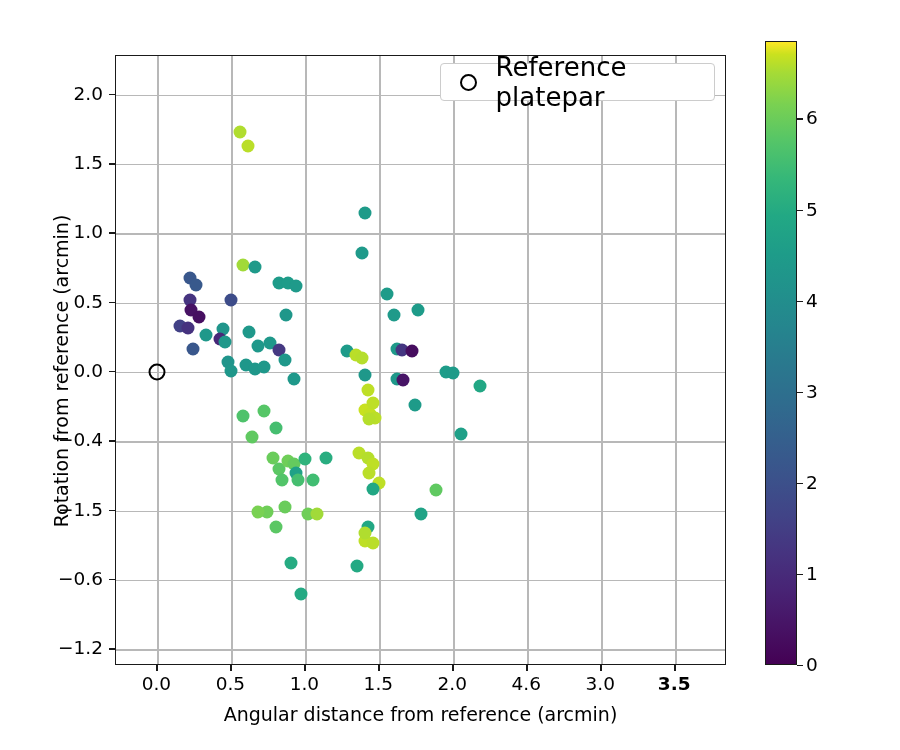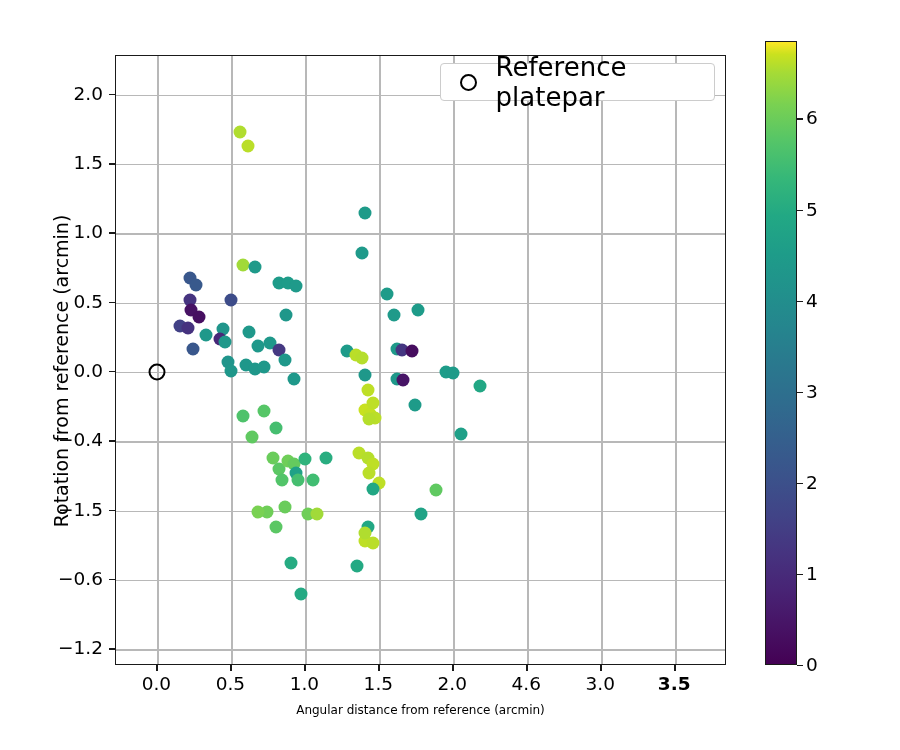--- a/index.html
+++ b/index.html
@@ -103,21 +103,21 @@
     line-height: 22px;
     transform: translateY(-11px);
     color: #000;
   }
   #xlabel {
     position: absolute;
     left: 115px;
     top: 703px;
     width: 611px;
     text-align: center;
-    font-size: 12px;
+    font-size: 19px;
     color: #000;
   }
   #ylabel {
     position: absolute;
     left: -109px;
     top: 360px;
     width: 340px;
     text-align: center;
     font-size: 19px;
     transform: rotate(-90deg);

